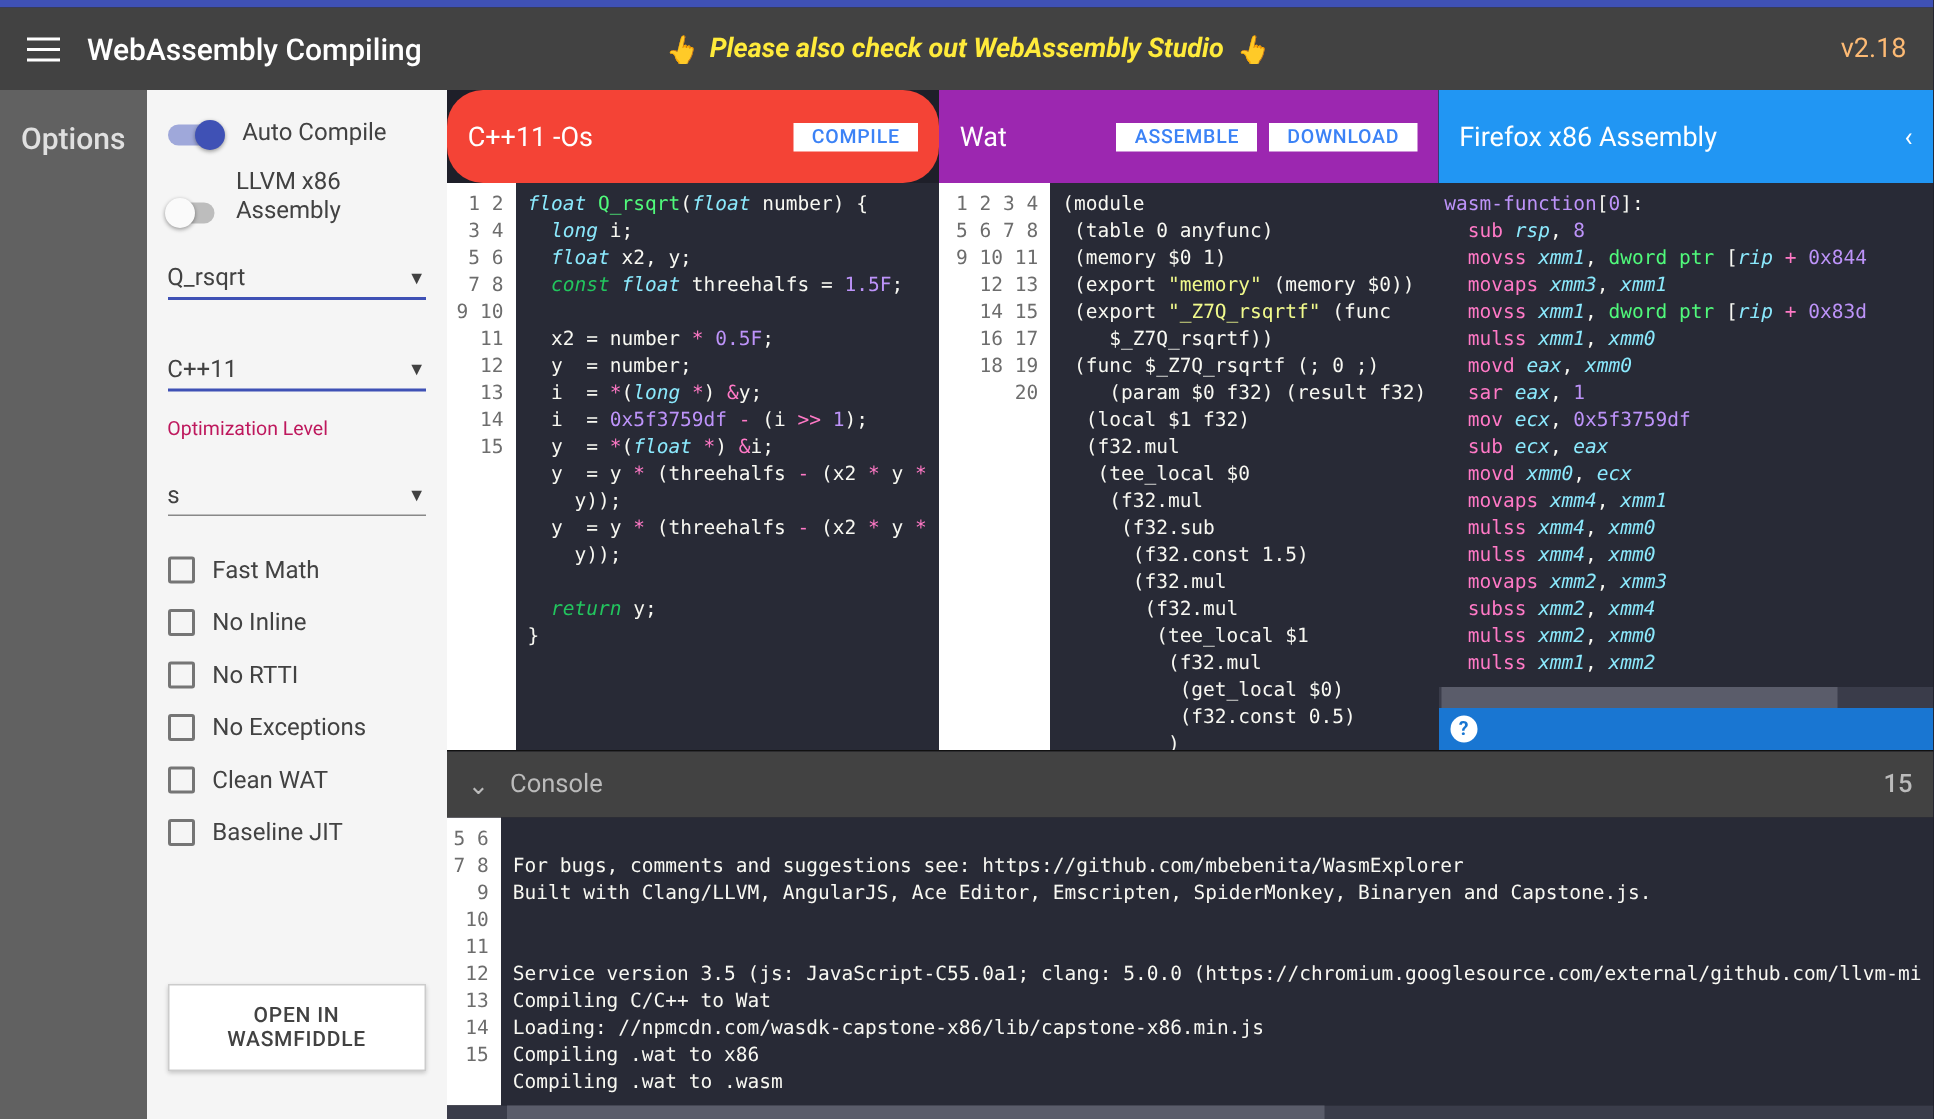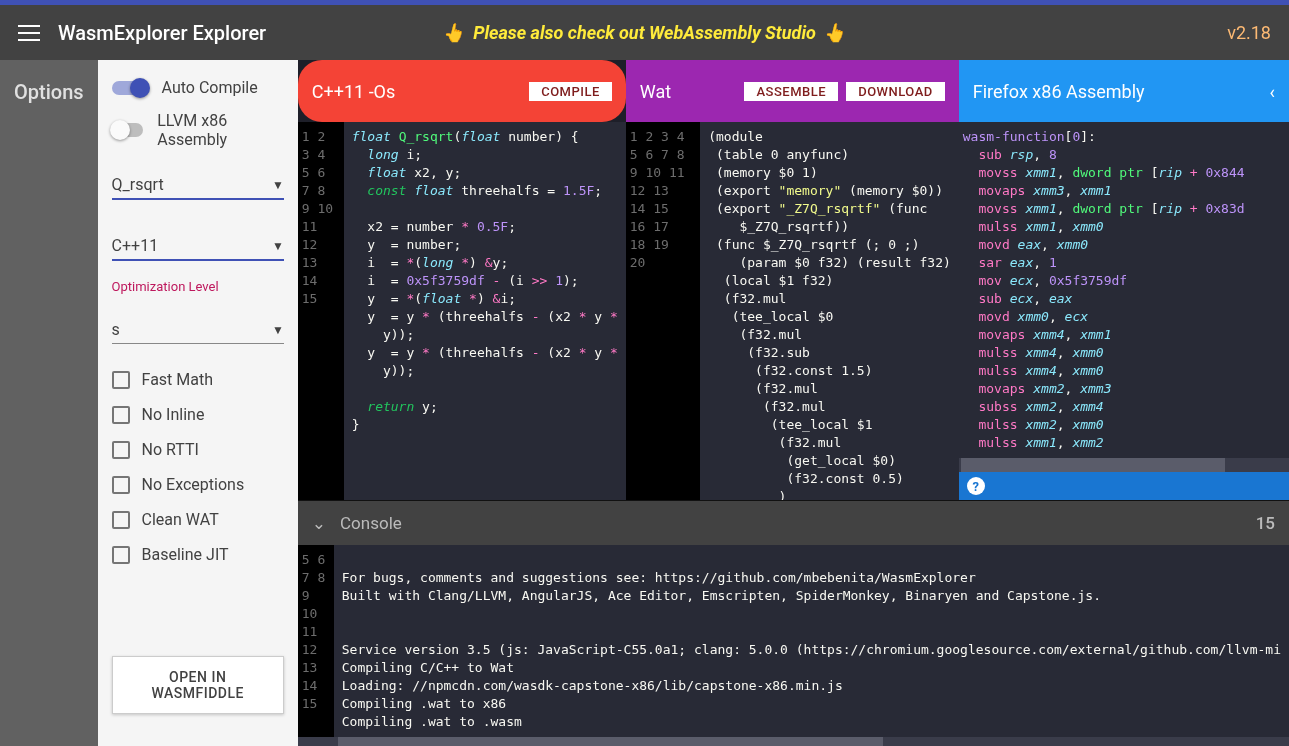--- a/index.html
+++ b/index.html
@@ -25,21 +25,21 @@
 }
 .menu-icon { width: 22px; height: 16px; display: flex; flex-direction: column; justify-content: space-between; margin-right: 18px; cursor: pointer; }
 .menu-icon span { display:block; height:2px; background:#fff; }
 .app-title { font-size: 20px; font-weight: 500; color:#fff; }
 .promo { position:absolute; left:50%; transform:translateX(-50%); font-style: italic; font-weight:700; color:#ffeb3b; font-size:18px; display:flex; align-items:center; gap:8px;}
 .version { margin-left:auto; color:#fdba74; font-size:18px;}
 .main { display:flex; height: calc(100% - 60px); }
 .sidebar { width: 300px; background:#f5f5f5; color:#212121; display:flex; flex-direction:row; }
 .options-header { background:#616161; color:#e0e0e0; padding:20px 14px; font-size:20px; font-weight:500;}
 .options-body { padding: 18px 14px; flex:1; display:flex; flex-direction:column; gap:14px; font-size:16px; color:#424242;}
-.toggle-row { display:flex; align-items:center; gap:14px; }
+.toggle-row { display:flex; align-items:flex-end; gap:14px; }
 .toggle { width:36px; height:14px; border-radius:10px; position:relative; cursor:pointer;}
 .toggle.on { background:#9fa8da;}
 .toggle.off { background:#bdbdbd;}
 .toggle-knob { width:20px; height:20px; border-radius:50%; position:absolute; top:-3px; box-shadow:0 1px 3px rgba(0,0,0,0.4);}
 .toggle.on .toggle-knob { background:#3f51b5; right:-2px;}
 .toggle.off .toggle-knob { background:#fafafa; left:-2px;}
 .select-row { border-bottom:2px solid #3f51b5; padding:6px 0 4px 0; display:flex; align-items:center; justify-content:space-between; cursor:pointer; margin-top:6px;}
 .select-row.plain { border-bottom:1px solid #888; }
 .chev { font-size:12px;}
 .label-small { font-size:13px; color:#be185d; margin-top:4px;}
@@ -49,25 +49,25 @@
 .workspace { flex:1; display:flex; flex-direction:column; }
 .panes { display:flex; height: 440px; }
 .pane { display:flex; flex-direction:column; overflow:hidden;}
 .pane-cpp { width:328px; }
 .pane-wat { width:333px; }
 .pane-asm { flex:1; }
 .pane-header { height:62px; display:flex; align-items:center; padding:0 14px; font-size:18px; color:#fff; gap:8px;}
 .pane-header.red { background:#f44336;border-radius:24px;}
 .pane-header.purple { background:#9c27b0;}
 .pane-header.blue { background:#2196f3;}
-.hbtn { background:#fff; color:#7f1d1d; padding:2px 12px; font-size:13px; font-weight:500; cursor:pointer; letter-spacing:0.5px;}
+.hbtn { background:#fff; color:#3b82f6; padding:2px 12px; font-size:13px; font-weight:500; cursor:pointer; letter-spacing:0.5px;}
 .spacer { flex:1; }
 .collapse { cursor:pointer; font-size:18px;}
 .editor { flex:1; background:#282a36; display:flex; font-family: "Consolas", "Monaco", monospace; font-size:13px; line-height:18px; overflow:auto;}
-.gutter { background:#000000; color:#6d6d6d; text-align:left; padding:6px 8px 6px 4px; user-select:none; min-width:36px;}
+.gutter { background:#ffffff; color:#6d6d6d; text-align:right; padding:6px 8px 6px 4px; user-select:none; min-width:36px;}
 .code { padding:6px 8px; color:#f8f8f2; white-space:pre; flex:1;}
 .help-bar { height:28px; background:#1976d2; display:flex; align-items:center; padding:0 8px;}
 .help-icon { width:18px; height:18px; border-radius:50%; background:#fff; color:#1976d2; display:flex; align-items:center; justify-content:center; font-size:13px; font-weight:700; cursor:pointer;}
 .asm-scroll { height:14px; background:#3a3c4a; display:flex;}
 .asm-scroll-thumb { width:80%; height:100%; background:#5a5c6a; margin-left:2px;}
 .console-wrap { flex:1; display:flex; flex-direction:column; border-top:1px solid #111;}
 .console-header { background:#424242; height:44px; display:flex; align-items:center; padding:0 14px; font-size:17px; color:#bbb;}
 .console-header .chev2 { margin-right:14px; cursor:pointer;}
 .console-count { margin-left:auto; font-weight:500;}
 .console-body { flex:1; background:#282a36; display:flex; font-family:"Consolas","Monaco",monospace; font-size:13px; line-height:18px; overflow:auto;}
@@ -91,21 +91,21 @@
 <body>
 
 <div class="topbar"></div>
 
 <div class="header">
   <div class="menu-icon">
       <span></span>
       <span></span>
       <span></span>
     </div>
-  <div class="app-title">WasmExplorer Explorer</div>
+  <div class="app-title">WebAssembly Compiling</div>
   <div class="promo">
     <span>👆</span>
     <span>Please also check out WebAssembly Studio</span>
     <span>👆</span>
   </div>
   <div class="version">v2.18</div>
 </div>
 
 <div class="main">
   <div class="sidebar">

